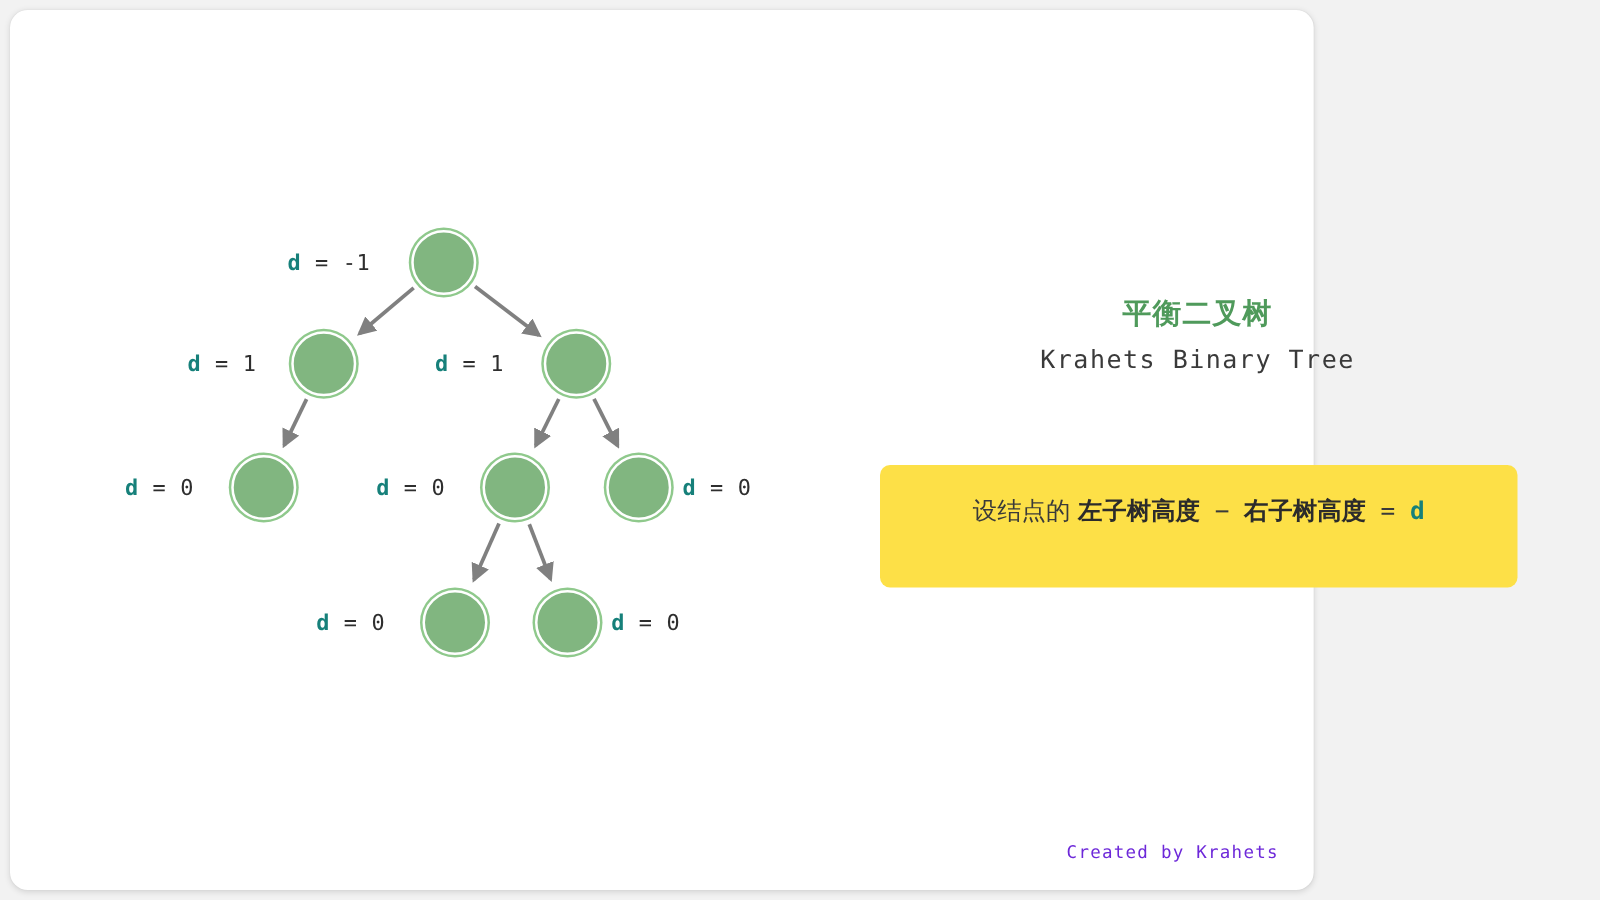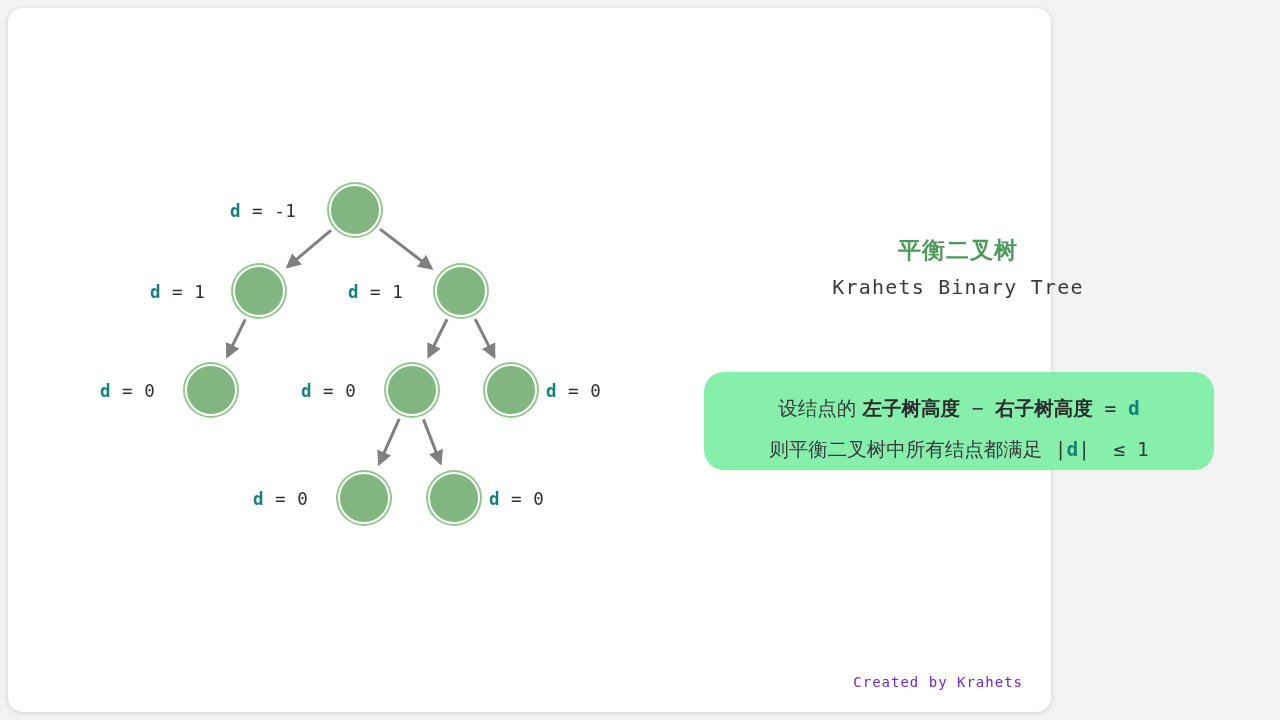--- a/index.html
+++ b/index.html
@@ -94,22 +94,22 @@
     font-size: 20px;
     color: #3a3a3a;
     letter-spacing: 1.2px;
   }
   #formula-box {
     position: absolute;
     left: 36px;
     top: 364px;
     width: 510px;
     height: 98px;
-    background: #86efac;
-    border-radius: 20px;
+    background: #fde047;
+    border-radius: 8px;
   }
   .formula-line {
     position: absolute;
     left: 0;
     width: 510px;
     text-align: center;
     white-space: pre;
     font-family: "DejaVu Sans", "Liberation Sans", sans-serif;
     font-size: 19.5px;
     color: #3a3a3a;
@@ -175,18 +175,17 @@
         <div class="node-label" style="left: 481px; top: 483px;"><span class="dvar">d</span><span> = 0</span></div>
       </div>
   </div>
 
   <div id="info-panel">
     <div id="panel-title">平衡二叉树</div>
     <div id="panel-subtitle">Krahets Binary Tree</div>
 
     <div id="formula-box">
       <div class="formula-line" id="formula-line-1"><span>设结点的 </span><span class="strong">左子树高度</span><span class="mono"> − </span><span class="strong">右子树高度</span><span class="mono"> = </span><span class="dvar mono">d</span></div>
-      <div class="formula-line" id="formula-line-2"><span>则平衡二叉树中所有结点都满足  </span><span class="mono">|</span><span class="dvar mono">d</span><span class="mono">|</span><span class="mono">  ≤ 1</span></div>
     </div>
   </div>
 
   <div id="footer-credit">Created by Krahets</div>
 </div>
 
 </body></html>

